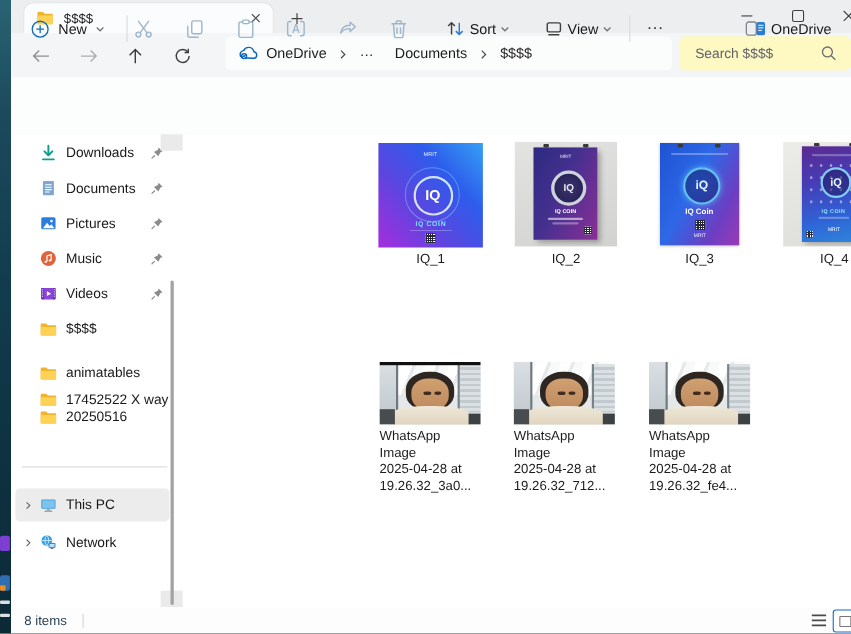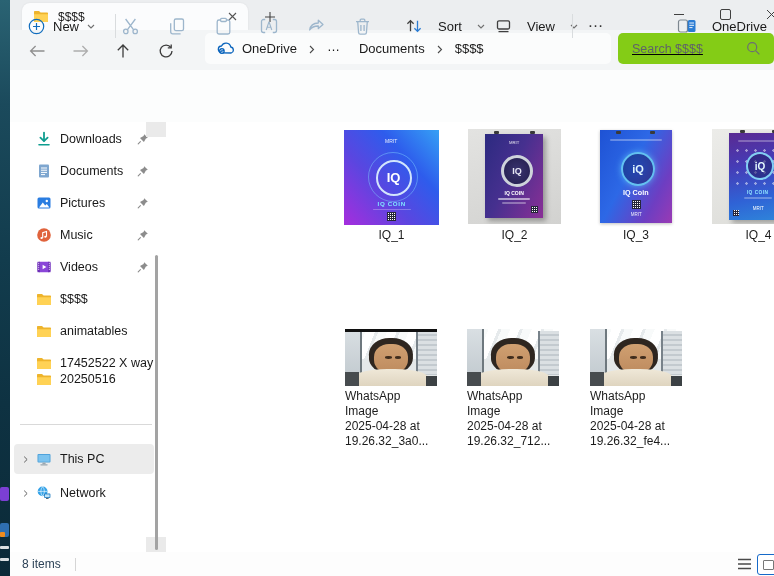--- a/index.html
+++ b/index.html
@@ -31,32 +31,32 @@
 
   
   #navbar{left:10px;top:30px;width:764px;height:40px;background:#f3f5f6;border-bottom:1px solid #e4e6e8;}
   .navbtn{top:38px;width:30px;height:26px;display:flex;align-items:center;justify-content:center;border-radius:4px;}
   #nav-back{left:22px;} #nav-fwd{left:65px;} #nav-up{left:108px;} #nav-refresh{left:151px;}
   #breadcrumb{left:205px;top:33px;width:406px;height:31px;background:#fbfcfc;border-radius:5px;
     display:flex;align-items:center;font-size:13px;color:#1b1b1b;}
   #breadcrumb .crumb{padding:0 6px;}
   #breadcrumb .cloud{margin-left:12px;display:flex;}
   #breadcrumb .bchev{margin:1px 6px 0 6px;display:flex;}
-  #searchbox{left:618px;top:33px;width:156px;height:31px;background:#84cc16;border-radius:5px;display:flex;align-items:center;text-decoration:underline;}
+  #searchbox{left:618px;top:33px;width:156px;height:31px;background:#fef9c3;border-radius:5px;display:flex;align-items:center;}
   #searchbox input{border:none;outline:none;background:transparent;font-size:12.5px;color:#444;
     padding-left:14px;width:110px;font-family:inherit;}
   #searchbox input::placeholder{color:#5f6368;}
   #searchbox .sicon{margin-left:2px;display:flex;}
 
   
   #cmdbar{left:10px;top:70px;width:764px;height:52px;background:#fcfdfd;border-bottom:1px solid #e7e9eb;}
   #btn-new{left:18px;top:10px;height:32px;padding:0 10px;display:flex;align-items:center;gap:8px;border-radius:5px;font-size:13px;color:#191919;}
   .vdiv{top:14px;width:1px;height:24px;background:#d9dcde;}
   .icbtn{top:10px;width:36px;height:32px;display:flex;align-items:center;justify-content:center;border-radius:5px;}
-  .txtbtn{top:10px;height:32px;display:flex;align-items:center;gap:15px;padding:0 9px;border-radius:5px;font-size:13px;color:#191919;}
+  .txtbtn{top:10px;height:32px;display:flex;align-items:center;gap:4px;padding:0 9px;border-radius:5px;font-size:13px;color:#191919;}
   #more-dots{font-size:16px;letter-spacing:1px;color:#333;}
 
   
   #sidebar{left:10px;top:122px;width:158px;height:430px;background:#fff;}
   .side-item{position:absolute;left:4px;width:140px;height:30px;display:flex;align-items:center;border-radius:4px;font-size:12.5px;color:#191919;}
   .side-item.sel{background:#ececec;}
   .side-item .chev{width:22px;display:flex;justify-content:center;flex:none;}
   .side-item .nochev{width:22px;flex:none;}
   .side-item .sicon{width:24px;display:flex;justify-content:flex-start;flex:none;}
   .side-item .slabel{flex:1;white-space:nowrap;overflow:hidden;}
@@ -427,21 +427,21 @@
     <div class="side-item" style="top:162px;">
       <span class="nochev"></span>
       <span class="sicon">
           <svg width="16" height="13" viewBox="0 0 16 13">
             <path d="M1 2c0-.6.4-1 1-1h4l1.6 1.6H14c.6 0 1 .4 1 1V11c0 .6-.4 1-1 1H2c-.6 0-1-.4-1-1z" fill="#eeb42c"></path>
             <path d="M1 4.2h14V11c0 .6-.4 1-1 1H2c-.6 0-1-.4-1-1z" fill="#ffd255"></path>
           </svg>
         </span>
       <span class="slabel">$$$$</span>
     </div>
-    <div class="side-item" style="top:194px;">
+    <div class="side-item" style="top:194px;align-items:flex-end;">
       <span class="nochev"></span>
       <span class="sicon">
           <svg width="16" height="13" viewBox="0 0 16 13">
             <path d="M1 2c0-.6.4-1 1-1h4l1.6 1.6H14c.6 0 1 .4 1 1V11c0 .6-.4 1-1 1H2c-.6 0-1-.4-1-1z" fill="#eeb42c"></path>
             <path d="M1 4.2h14V11c0 .6-.4 1-1 1H2c-.6 0-1-.4-1-1z" fill="#ffd255"></path>
           </svg>
         </span>
       <span class="slabel">animatables</span>
     </div>
     <div class="side-item" style="top:226px;">

